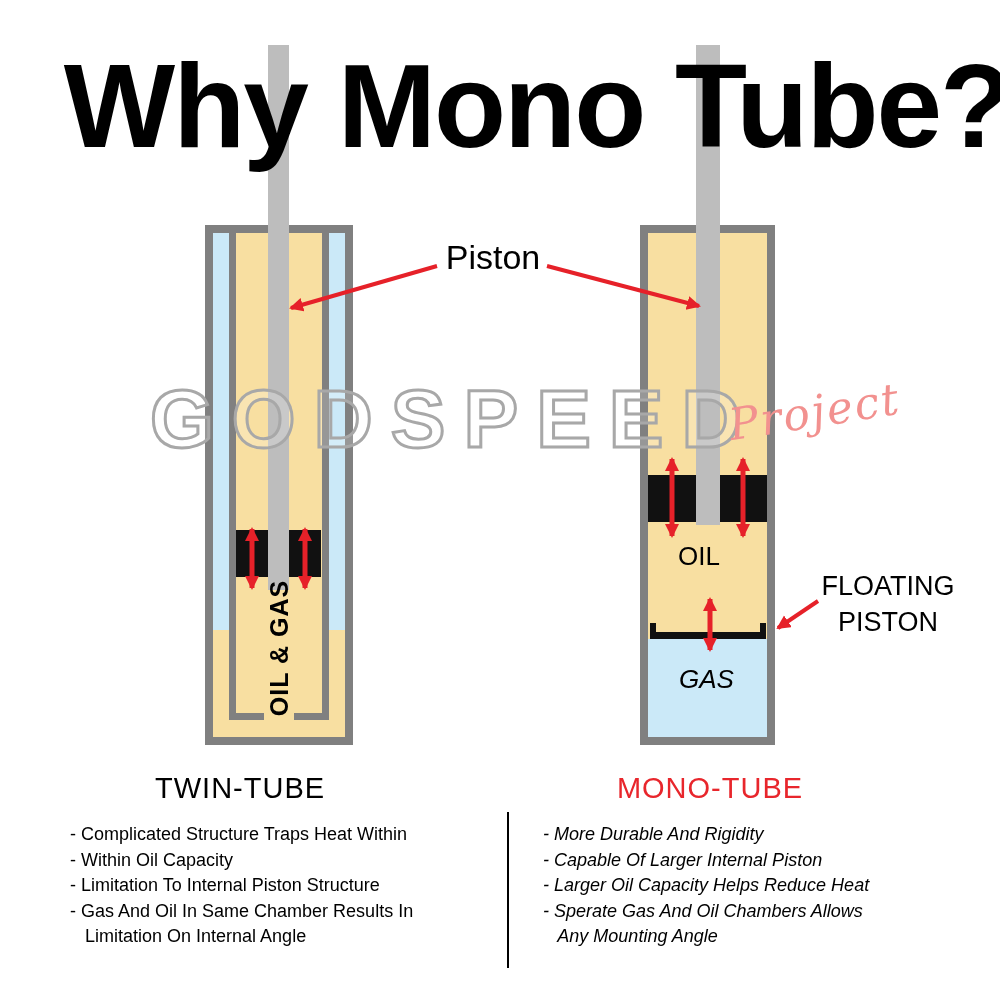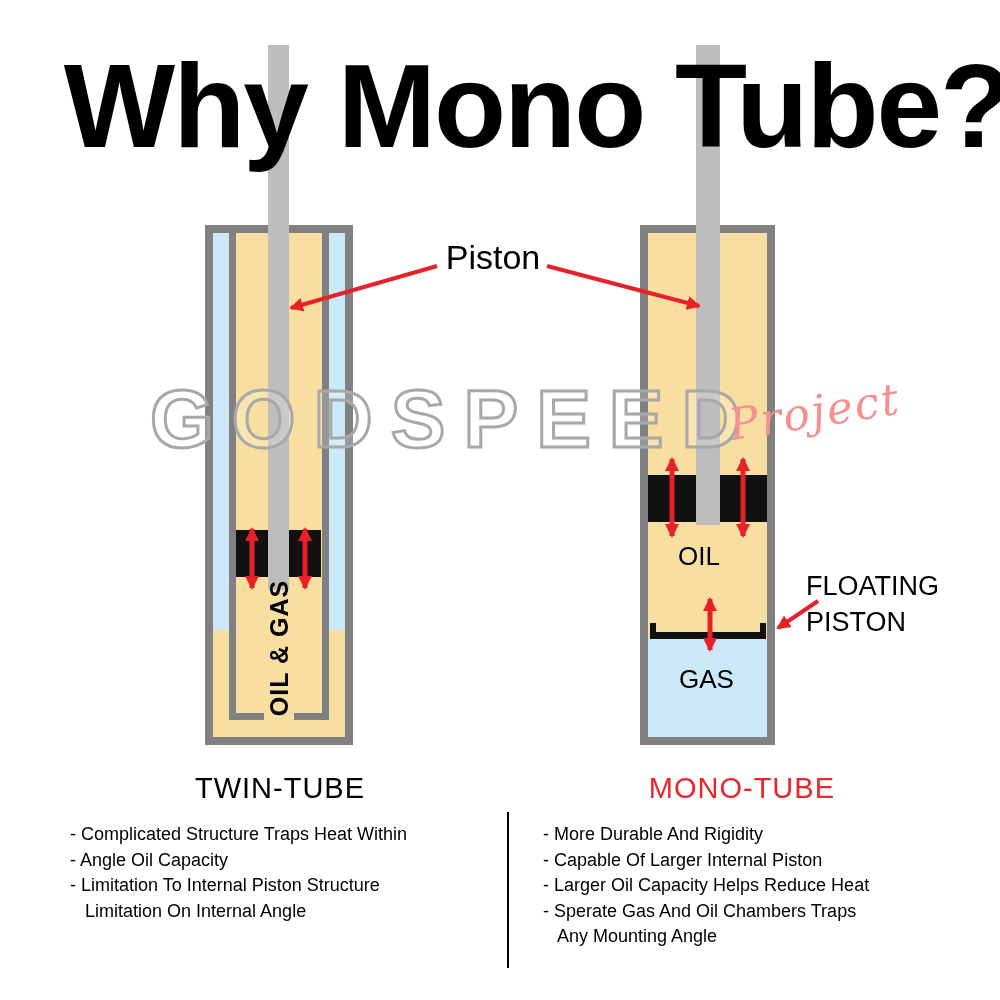--- a/index.html
+++ b/index.html
@@ -48,35 +48,35 @@
   #watermark-script{position:absolute;left:728px;top:386px;z-index:6;
              font-family:"DejaVu Serif",serif;font-style:italic;font-size:44px;
              color:#f2918f;transform:rotate(-9deg);letter-spacing:2px;}
 
   
   #piston-label{position:absolute;left:428px;top:238px;width:130px;text-align:center;font-size:34px;z-index:10;}
   #oilgas-label{position:absolute;left:199px;top:633px;width:160px;height:30px;line-height:30px;
                 transform:rotate(-90deg);transform-origin:center;text-align:center;
                 font-size:25px;font-weight:bold;letter-spacing:1px;z-index:7;}
   #oil-label{position:absolute;left:648px;top:541px;width:102px;text-align:center;font-size:26px;z-index:7;}
-  #gas-label{position:absolute;left:648px;top:664px;width:117px;text-align:center;font-size:26px;z-index:7;}
-  #float-label{position:absolute;left:806px;top:568px;width:164px;
+  #gas-label{position:absolute;left:648px;top:664px;width:117px;text-align:center;font-size:26px;z-index:7;font-style:italic;}
+  #float-label{position:absolute;left:806px;top:568px;width:164px;text-align:center;
                font-size:27px;line-height:36px;z-index:10;}
 
   
-  #twin-heading{position:absolute;left:155px;top:772px;width:250px;text-align:center;
+  #twin-heading{position:absolute;left:155px;top:772px;width:250px;
                 font-size:29px;letter-spacing:1px;z-index:10;}
-  #mono-heading{position:absolute;left:585px;top:772px;width:250px;text-align:right;
+  #mono-heading{position:absolute;left:585px;top:772px;width:250px;text-align:center;
                 font-size:29px;letter-spacing:1px;color:#e8262c;z-index:10;}
 
   
   #divider{position:absolute;left:507px;top:812px;width:2px;height:156px;background:#000;z-index:10;}
   .points{position:absolute;top:822px;font-size:18px;line-height:25.5px;white-space:pre;z-index:10;}
   #twin-points{left:70px;}
-  #mono-points{left:543px;}
+  #mono-points{left:543px;font-style:italic;}
 
   
   #arrows{position:absolute;left:0;top:0;z-index:9;pointer-events:none;}
 </style>
 </head>
 <body>
 
 <div id="canvas">
 
   <div class="rod" id="rod-left"></div>
@@ -125,16 +125,16 @@
       <line x1="710" y1="599" x2="710" y2="650" stroke-width="5" marker-start="url(#ah)" marker-end="url(#ah)"></line>
       <line x1="818" y1="601" x2="778" y2="628" stroke-width="4" marker-end="url(#ah)"></line>
     </g>
   </svg>
 
   <div id="twin-heading">TWIN-TUBE</div>
   <div id="mono-heading">MONO-TUBE</div>
 
   <div id="divider"></div>
 
-  <div id="twin-points" class="points"><div class="point-line">- Complicated Structure Traps Heat Within</div><div class="point-line">- Angle Oil Capacity</div><div class="point-line">- Limitation To Internal Piston Structure</div><div class="point-line">   Limitation On Internal Angle</div></div>
-  <div id="mono-points" class="points"><div class="point-line">- More Durable And Rigidity</div><div class="point-line">- Capable Of Larger Internal Piston</div><div class="point-line">- Larger Oil Capacity Helps Reduce Heat</div><div class="point-line">- Sperate Gas And Oil Chambers Traps</div><div class="point-line">   Any Mounting Angle</div></div>
+  <div id="twin-points" class="points"><div class="point-line">- Complicated Structure Traps Heat Within</div><div class="point-line">- Within Oil Capacity</div><div class="point-line">- Limitation To Internal Piston Structure</div><div class="point-line">- Gas And Oil In Same Chamber Results In</div><div class="point-line">   Limitation On Internal Angle</div></div>
+  <div id="mono-points" class="points"><div class="point-line">- More Durable And Rigidity</div><div class="point-line">- Capable Of Larger Internal Piston</div><div class="point-line">- Larger Oil Capacity Helps Reduce Heat</div><div class="point-line">- Sperate Gas And Oil Chambers Allows</div><div class="point-line">   Any Mounting Angle</div></div>
 
 </div>
 
 </body></html>

